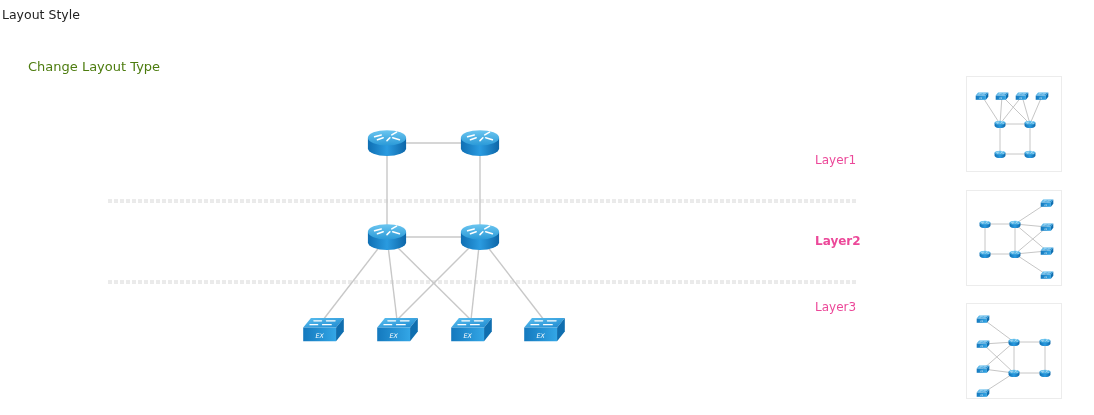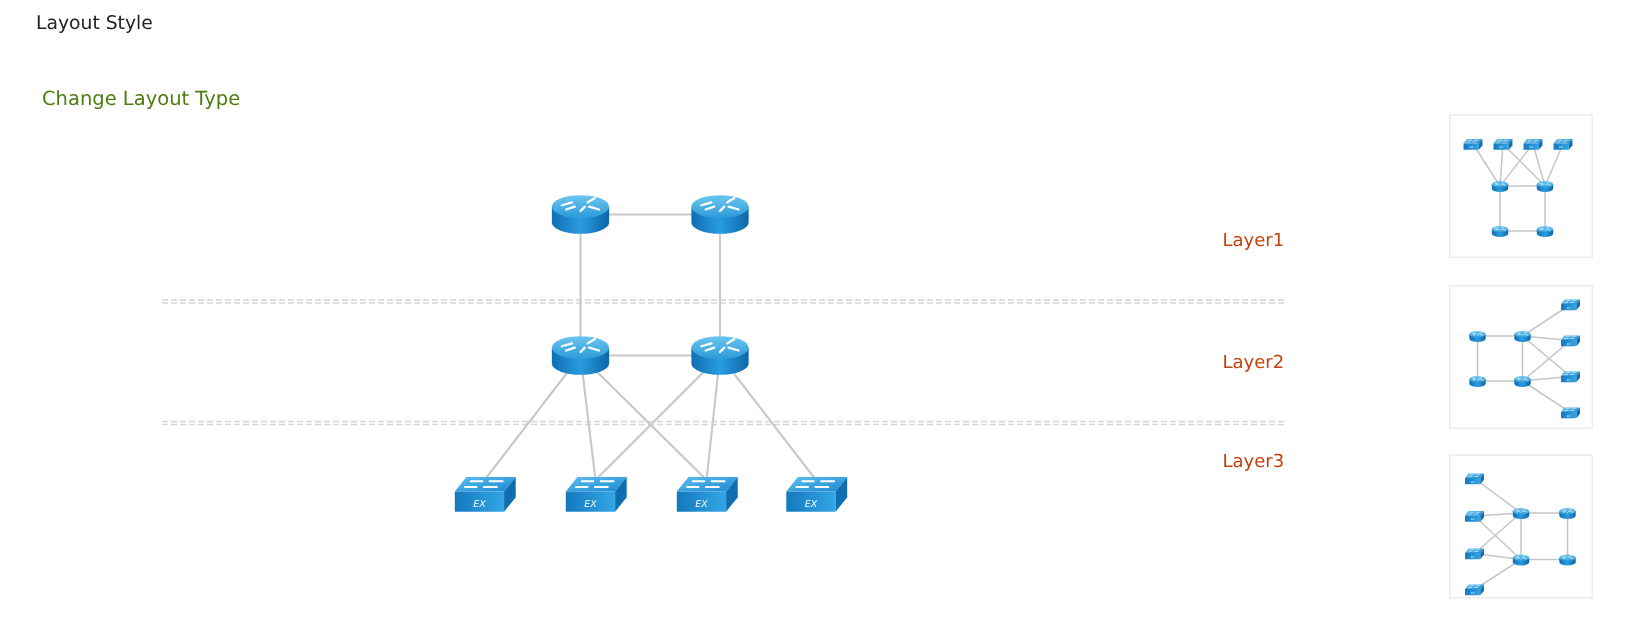--- a/index.html
+++ b/index.html
@@ -1,20 +1,20 @@
 <!DOCTYPE html>
 <html><head>
 <meta charset="utf-8">
 <style>
   html, body { margin:0; padding:0; background:#ffffff; }
   body { width:1094px; height:415px; position:relative; overflow:hidden; font-family:"DejaVu Sans", sans-serif; }
-  .title { position:absolute; left:24px; top:7px; font-size:12.5px; color:#222; }
+  .title { position:absolute; left:2px; top:7px; font-size:12.5px; color:#222; }
   .link { position:absolute; left:28px; top:59px; font-size:13px; color:#4d7c0f; cursor:pointer; }
   .canvas { position:absolute; left:0; top:0; width:1094px; height:415px; }
-  .layer-label { position:absolute; font-size:12px; color:#c2410c; }
+  .layer-label { position:absolute; font-size:12px; color:#ec4899; }
   .thumb { position:absolute; left:966px; width:96px; height:96px; border:1px solid #ececec; background:#fff; cursor:pointer; box-sizing:border-box; }
   .thumb svg { position:absolute; left:0; top:0; }
 </style>
 </head>
 <body>
 
 <div class="title">Layout Style</div>
 <div class="link">Change Layout Type</div>
 
 <svg class="canvas" width="1094" height="415" xmlns="http://www.w3.org/2000/svg">
@@ -86,21 +86,21 @@
       <use href="#router" x="366" y="223" width="42" height="29"></use>
       <use href="#router" x="459" y="223" width="42" height="29"></use>
       <use href="#switch" x="301" y="316" width="45" height="29"></use>
       <use href="#switch" x="375" y="316" width="45" height="29"></use>
       <use href="#switch" x="449" y="316" width="45" height="29"></use>
       <use href="#switch" x="522" y="316" width="45" height="29"></use>
     </g>
 </svg>
 
 <div class="layer-label" style="left:815px; top:153px;">Layer1</div>
-<div class="layer-label" style="left:815px; top:234px;">Layer2</div>
+<div class="layer-label" style="left:815px; top:234px;font-weight:bold;">Layer2</div>
 <div class="layer-label" style="left:815px; top:300px;">Layer3</div>
 
 <div class="thumb" style="top:76px;">
   <svg width="96" height="96" id="th0">
       <line x1="33" y1="47" x2="63" y2="47" stroke="#c6c6c6" stroke-width="1"></line>
       <line x1="33" y1="47" x2="33" y2="77" stroke="#c6c6c6" stroke-width="1"></line>
       <line x1="63" y1="47" x2="63" y2="77" stroke="#c6c6c6" stroke-width="1"></line>
       <line x1="33" y1="77" x2="63" y2="77" stroke="#c6c6c6" stroke-width="1"></line>
       <line x1="33" y1="47" x2="15" y2="19" stroke="#c6c6c6" stroke-width="1"></line>
       <line x1="33" y1="47" x2="35" y2="19" stroke="#c6c6c6" stroke-width="1"></line>

